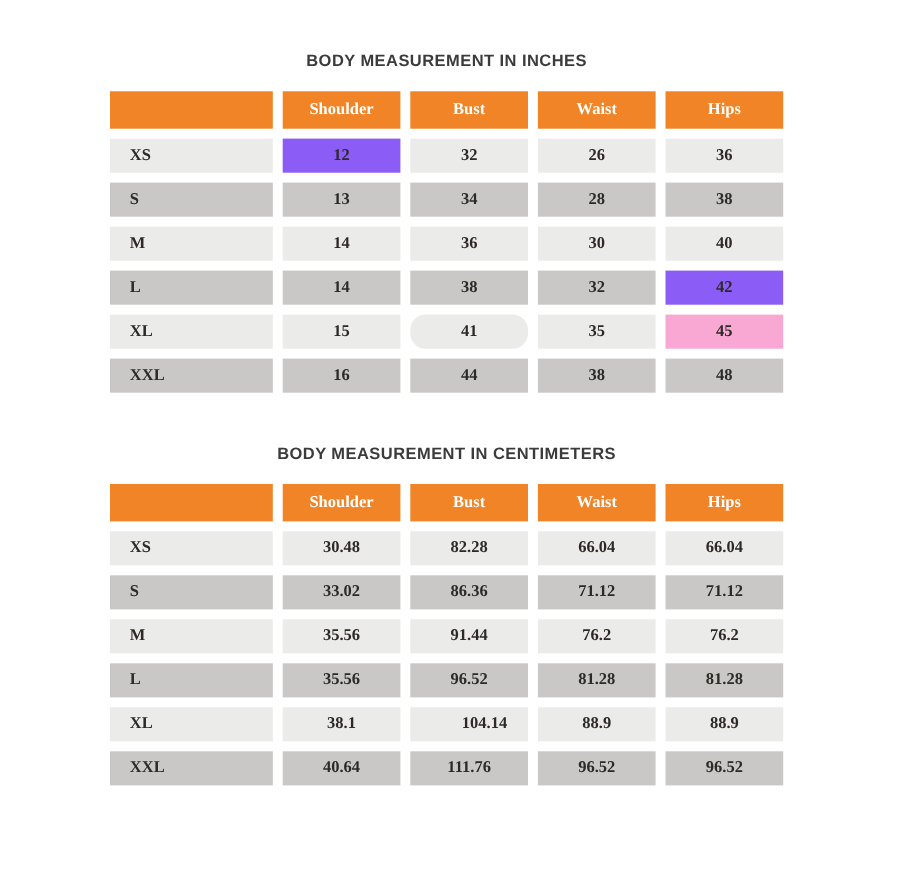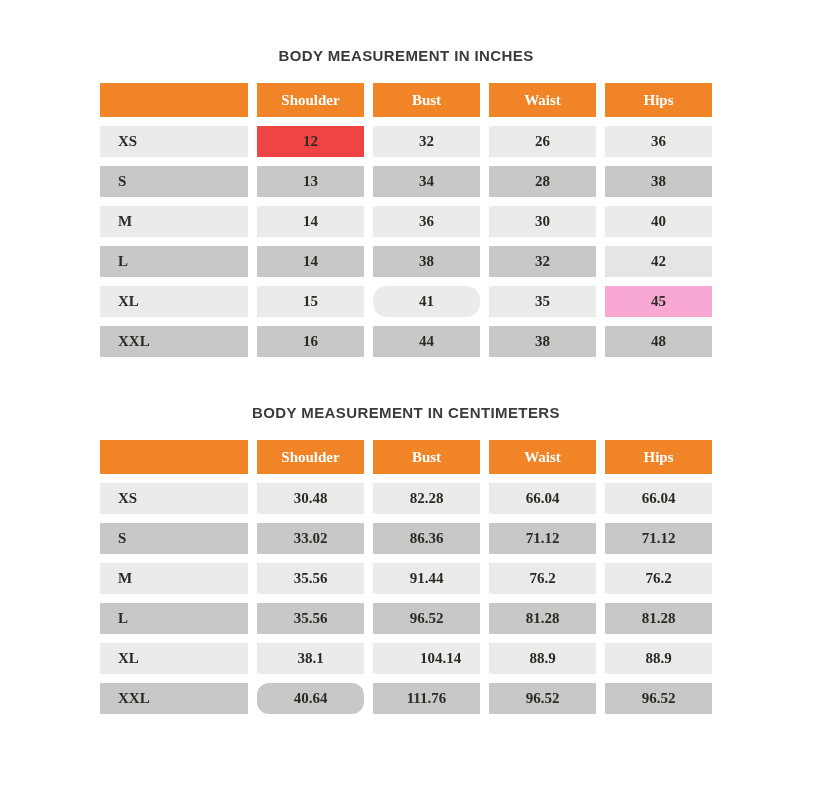--- a/index.html
+++ b/index.html
@@ -82,21 +82,21 @@
               <th class="size-col" style="background: rgb(240, 132, 38); color: rgb(255, 255, 255);"></th>
               <th style="background: rgb(240, 132, 38); color: rgb(255, 255, 255);">Shoulder</th>
               <th style="background: rgb(240, 132, 38); color: rgb(255, 255, 255);">Bust</th>
               <th style="background: rgb(240, 132, 38); color: rgb(255, 255, 255);">Waist</th>
               <th style="background: rgb(240, 132, 38); color: rgb(255, 255, 255);">Hips</th>
             </tr>
       </thead>
       <tbody>
             <tr>
               <th class="size-col" style="background: rgb(235, 235, 233); color: rgb(45, 42, 38);">XS</th>
-              <td style="background: #ef4444; color: rgb(45, 42, 38); margin-left: 40px;">12</td>
+              <td style="background: #8b5cf6; color: rgb(45, 42, 38); margin-left: 40px;">12</td>
               <td style="background: rgb(235, 235, 233); color: rgb(45, 42, 38);">32</td>
               <td style="background: rgb(235, 235, 233); color: rgb(45, 42, 38);">26</td>
               <td style="background: rgb(235, 235, 233); color: rgb(45, 42, 38);">36</td>
             </tr>
             <tr>
               <th class="size-col" style="background: rgb(201, 200, 198); color: rgb(45, 42, 38);">S</th>
               <td style="background: rgb(201, 200, 198); color: rgb(45, 42, 38);">13</td>
               <td style="background: rgb(201, 200, 198); color: rgb(45, 42, 38);">34</td>
               <td style="background: rgb(201, 200, 198); color: rgb(45, 42, 38);">28</td>
               <td style="background: rgb(201, 200, 198); color: rgb(45, 42, 38);">38</td>
@@ -106,21 +106,21 @@
               <td style="background: rgb(235, 235, 233); color: rgb(45, 42, 38);">14</td>
               <td style="background: rgb(235, 235, 233); color: rgb(45, 42, 38);">36</td>
               <td style="background: rgb(235, 235, 233); color: rgb(45, 42, 38);">30</td>
               <td style="background: rgb(235, 235, 233); color: rgb(45, 42, 38);">40</td>
             </tr>
             <tr>
               <th class="size-col" style="background: rgb(201, 200, 198); color: rgb(45, 42, 38);">L</th>
               <td style="background: rgb(201, 200, 198); color: rgb(45, 42, 38);">14</td>
               <td style="background: rgb(201, 200, 198); color: rgb(45, 42, 38);">38</td>
               <td style="background: rgb(201, 200, 198); color: rgb(45, 42, 38);">32</td>
-              <td style="background: #e5e5e5; color: rgb(45, 42, 38);">42</td>
+              <td style="background: #8b5cf6; color: rgb(45, 42, 38);">42</td>
             </tr>
             <tr>
               <th class="size-col" style="background: rgb(235, 235, 233); color: rgb(45, 42, 38);">XL</th>
               <td style="background: rgb(235, 235, 233); color: rgb(45, 42, 38);">15</td>
               <td style="background: rgb(235, 235, 233); color: rgb(45, 42, 38); border-radius: 14px;">41</td>
               <td style="background: rgb(235, 235, 233); color: rgb(45, 42, 38);">35</td>
               <td style="background: #f9a8d4; color: rgb(45, 42, 38);">45</td>
             </tr>
             <tr>
               <th class="size-col" style="background: rgb(201, 200, 198); color: rgb(45, 42, 38);">XXL</th>
@@ -176,21 +176,21 @@
             </tr>
             <tr>
               <th class="size-col" style="background: rgb(235, 235, 233); color: rgb(45, 42, 38);">XL</th>
               <td style="background: rgb(235, 235, 233); color: rgb(45, 42, 38);">38.1</td>
               <td style="background: rgb(235, 235, 233); color: rgb(45, 42, 38); padding-left: 28px;">104.14</td>
               <td style="background: rgb(235, 235, 233); color: rgb(45, 42, 38);">88.9</td>
               <td style="background: rgb(235, 235, 233); color: rgb(45, 42, 38);">88.9</td>
             </tr>
             <tr>
               <th class="size-col" style="background: rgb(201, 200, 198); color: rgb(45, 42, 38);">XXL</th>
-              <td style="background: rgb(201, 200, 198); color: rgb(45, 42, 38); border-radius: 12px;">40.64</td>
+              <td style="background: rgb(201, 200, 198); color: rgb(45, 42, 38);">40.64</td>
               <td style="background: rgb(201, 200, 198); color: rgb(45, 42, 38);">111.76</td>
               <td style="background: rgb(201, 200, 198); color: rgb(45, 42, 38);">96.52</td>
               <td style="background: rgb(201, 200, 198); color: rgb(45, 42, 38);">96.52</td>
             </tr>
           </tbody>
     </table>
   </section>
 </div>
 </div>
 

